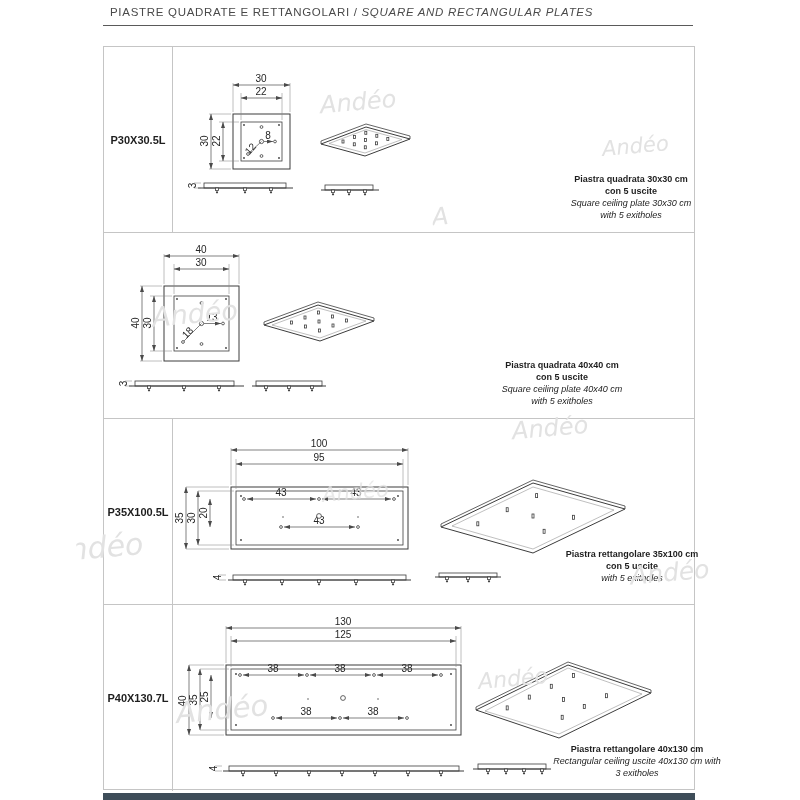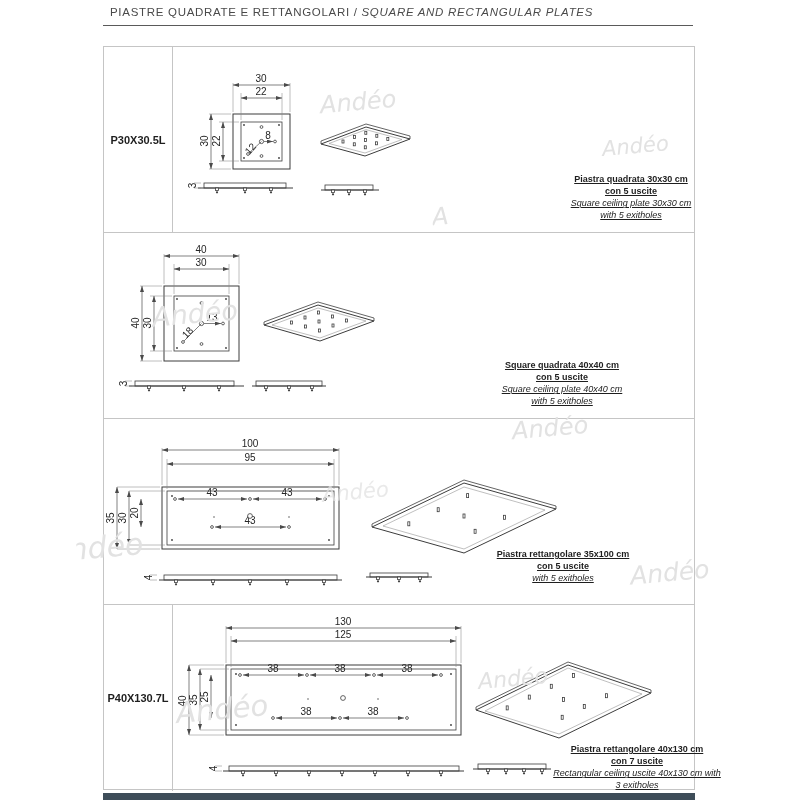--- a/index.html
+++ b/index.html
@@ -8,21 +8,21 @@
   .header{position:absolute;left:110px;top:6px;font-size:11.5px;letter-spacing:.7px;color:#4a4a4a;white-space:nowrap;}
   .header .en{font-style:italic;}
   .header-line{position:absolute;left:103px;top:25px;width:590px;height:1px;background:#5a5a5a;}
   .table{position:absolute;left:103px;top:46px;width:592px;height:744px;border:1px solid #c5c5c5;box-sizing:border-box;background:transparent;}
   .row{position:relative;display:flex;height:186px;border-bottom:1px solid #c5c5c5;box-sizing:border-box;}
   .row:last-child{border-bottom:none;}
   .code-cell{width:69px;border-right:1px solid #c5c5c5;box-sizing:border-box;display:flex;align-items:center;justify-content:center;}
   .code{font-weight:bold;font-size:11px;color:#1e1e1e;text-align:center;}
   .drawing-cell{position:relative;flex:1;}
   .draw{position:absolute;left:0;top:0;}
-  .desc{position:absolute;text-align:center;font-size:9px;line-height:1.35;color:#1e1e1e;text-decoration:underline;}
+  .desc{position:absolute;text-align:center;font-size:9px;line-height:1.35;color:#1e1e1e;}
   .desc .it{font-weight:bold;}
   .desc .en{font-style:italic;text-align:center;}
   .wm{position:absolute;color:#e2e2e2;font-style:italic;font-family:"DejaVu Sans",sans-serif;
       transform:rotate(-5deg);pointer-events:none;white-space:nowrap;z-index:3;}
   .footer-bar{position:absolute;left:103px;top:793px;width:592px;height:7px;background:#3e4d59;}
   svg .ln{stroke:#3c3c3c;stroke-width:1;fill:none;}
   svg .med{stroke:#3c3c3c;stroke-width:.8;fill:none;}
   svg .thin{stroke:#8a8a8a;stroke-width:.55;fill:none;}
   svg .dim{stroke:#4a4a4a;stroke-width:.7;fill:none;}
   svg text{fill:#252525;font-size:10px;font-family:"Liberation Sans",sans-serif;}
@@ -213,29 +213,32 @@
             <rect class="med" x="152" y="148" width="66" height="5"></rect>
             <rect class="stud" x="160.5" y="153" width="3" height="2.5"></rect>
               <circle class="dot" cx="162" cy="157.3" r="1.1"></circle>
             <rect class="stud" x="183.5" y="153" width="3" height="2.5"></rect>
               <circle class="dot" cx="185" cy="157.3" r="1.1"></circle>
             <rect class="stud" x="206.5" y="153" width="3" height="2.5"></rect>
               <circle class="dot" cx="208" cy="157.3" r="1.1"></circle>
           </g>
         </svg>
         <div class="desc" style="left:330px;top:126px;width:256px;">
-          <div class="it">Square quadrata 40x40 cm</div>
+          <div class="it">Piastra quadrata 40x40 cm</div>
           <div class="it">con 5 uscite</div>
           <div class="en">Square ceiling plate 40x40 cm</div>
           <div class="en">with 5 exitholes</div>
         </div>
       </div>
     </div>
 
     <div class="row">
+      <div class="code-cell">
+        <span class="code">P35X100.5L</span>
+      </div>
       <div class="drawing-cell">
         <svg class="draw" width="523" height="184" viewBox="0 0 523 184">
           <defs>
             <marker id="a3" viewBox="0 0 6 4" refX="6" refY="2" markerWidth="6" markerHeight="4" markerUnits="userSpaceOnUse" orient="auto-start-reverse">
               <path d="M0,0 L6,2 L0,4 z" fill="#4a4a4a"></path>
             </marker>
           </defs>
           <g>
             <rect class="ln" x="58" y="68" width="177" height="62"></rect>
             <rect class="med" x="63" y="72" width="167" height="54"></rect>
@@ -430,21 +433,20 @@
             <rect class="stud" x="331.5" y="164" width="3" height="2.5"></rect>
               <circle class="dot" cx="333" cy="168.3" r="1.1"></circle>
             <rect class="stud" x="349.5" y="164" width="3" height="2.5"></rect>
               <circle class="dot" cx="351" cy="168.3" r="1.1"></circle>
             <rect class="stud" x="367.5" y="164" width="3" height="2.5"></rect>
               <circle class="dot" cx="369" cy="168.3" r="1.1"></circle>
           </g>
         </svg>
         <div class="desc" style="left:338px;top:138px;width:252px;">
           <div class="it">Piastra rettangolare 40x130 cm</div>
-          <div class="it">con 7 uscite</div>
           <div class="en">Rectangular ceiling uscite 40x130 cm with</div>
           <div class="en">3 exitholes</div>
         </div>
       </div>
     </div>
 
   </div>
 
   <span class="wm" style="left:320px;top:88px;font-size:24px;">Andéo</span>
   <span class="wm" style="left:602px;top:134px;font-size:21px;">Andéo</span>

